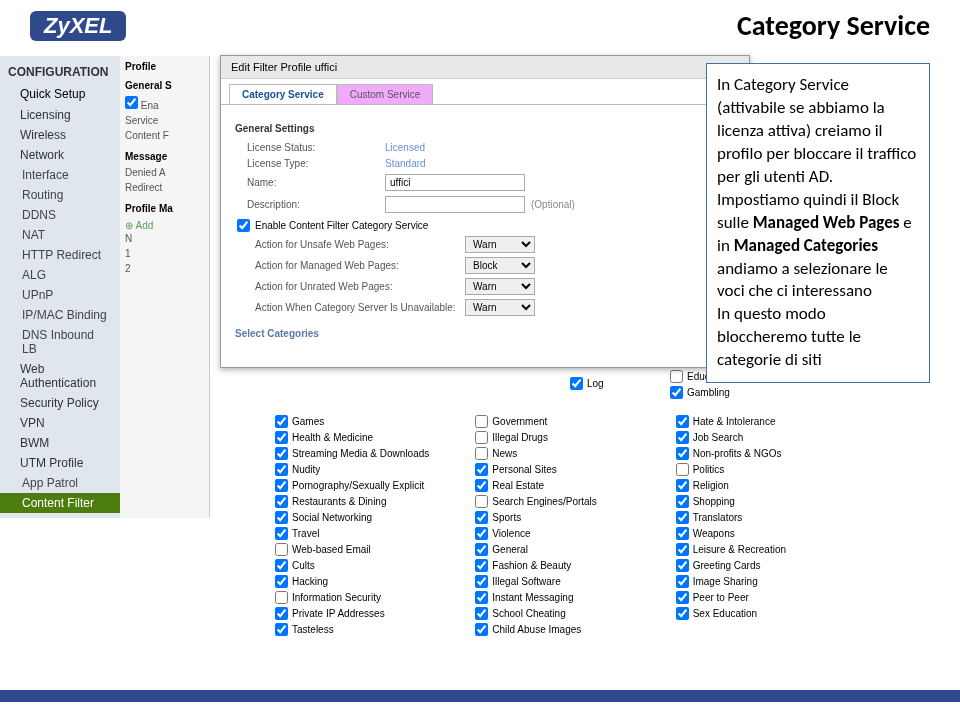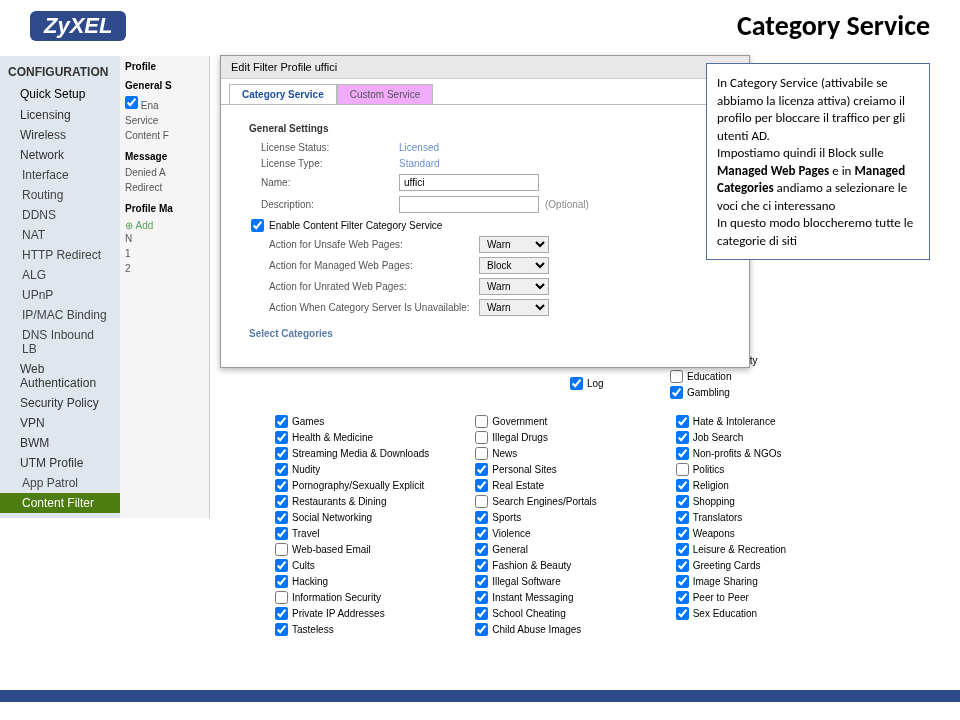--- a/index.html
+++ b/index.html
@@ -18,40 +18,40 @@
 .profile-col .phead { font-weight: bold; margin-bottom: 8px; }
 .profile-col .sect { font-weight: bold; margin: 8px 0 3px; }
 .profile-col .row { padding: 2px 0; color: #555; }
 .profile-col .add { color: #5a9e5a; margin-top: 6px; }
 .main { flex: 1; background: #fff; }
 .modal { position: absolute; left: 220px; top: 55px; width: 530px; background: #fff; border: 1px solid #999; box-shadow: 0 2px 6px rgba(0,0,0,.3); z-index: 5; padding-bottom: 10px; }
 .modal-title { background: #e8e8e8; padding: 5px 10px; font-size: 11px; border-bottom: 1px solid #ccc; }
 .modal-tabs { display: flex; padding: 5px 8px 0; border-bottom: 1px solid #bbb; }
 .modal-tab { padding: 4px 12px; font-size: 10px; border: 1px solid #bbb; border-bottom: none; background: #f0abfc; color: #555; }
 .modal-tab.active { background: #fff; color: #1a4e9e; font-weight: bold; }
-.modal-body { padding: 10px 28px; font-size: 10px; }
+.modal-body { padding: 10px 14px; font-size: 10px; }
 .mh { font-weight: bold; color: #333; margin: 8px 0; }
 .field { display: flex; align-items: center; margin: 5px 0; }
 .field label { width: 150px; color: #555; padding-left: 12px; }
 .field .val { color: #6a8fd0; }
 input[type=text] { border: 1px solid #aaa; padding: 2px 4px; font-size: 10px; width: 140px; }
 select { border: 1px solid #aaa; padding: 1px 3px; font-size: 10px; width: 70px; }
 .opt { color: #888; margin-left: 6px; }
 .cb-row { display: flex; align-items: center; margin: 6px 0 0 2px; }
 .cb-row input { margin-right: 5px; }
 .act-row { display: flex; align-items: center; margin: 4px 0; }
 .act-row label { width: 230px; color: #555; padding-left: 20px; }
 .log-col { position: absolute; left: 570px; top: 320px; font-size: 10px; }
 .log-col .lrow { display: flex; align-items: center; margin: 6px 0; height: 18px; }
 .log-col input { margin-right: 4px; }
 .categories { position: absolute; left: 275px; top: 415px; width: 585px; display: grid; grid-template-columns: 1fr 1fr 1fr; gap: 3px 16px; font-size: 10px; }
 .cat { display: flex; align-items: center; }
 .cat input { margin-right: 4px; }
 .cat-col3 { position: absolute; left: 670px; top: 322px; font-size: 10px; display: flex; flex-direction: column; gap: 3px; }
-.callout { position: absolute; right: 30px; top: 63px; width: 224px; border: 1px solid #4a6fa0; background: #fff; padding: 10px; font-size: 13px; font-family: Calibri, Arial; line-height: 1.35; z-index: 10; }
+.callout { position: absolute; right: 30px; top: 63px; width: 224px; border: 1px solid #4a6fa0; background: #fff; padding: 10px; font-size: 17px; font-family: Calibri, Arial; line-height: 1.35; z-index: 10; }
 .footer-bar { position: absolute; bottom: 18px; left: 0; right: 0; height: 12px; background: #2e4a8a; }
 </style>
 </head>
 <body>
 
 <div class="header">
   <div class="logo">ZyXEL</div>
   <div class="page-title">Category Service</div>
 </div>
 

